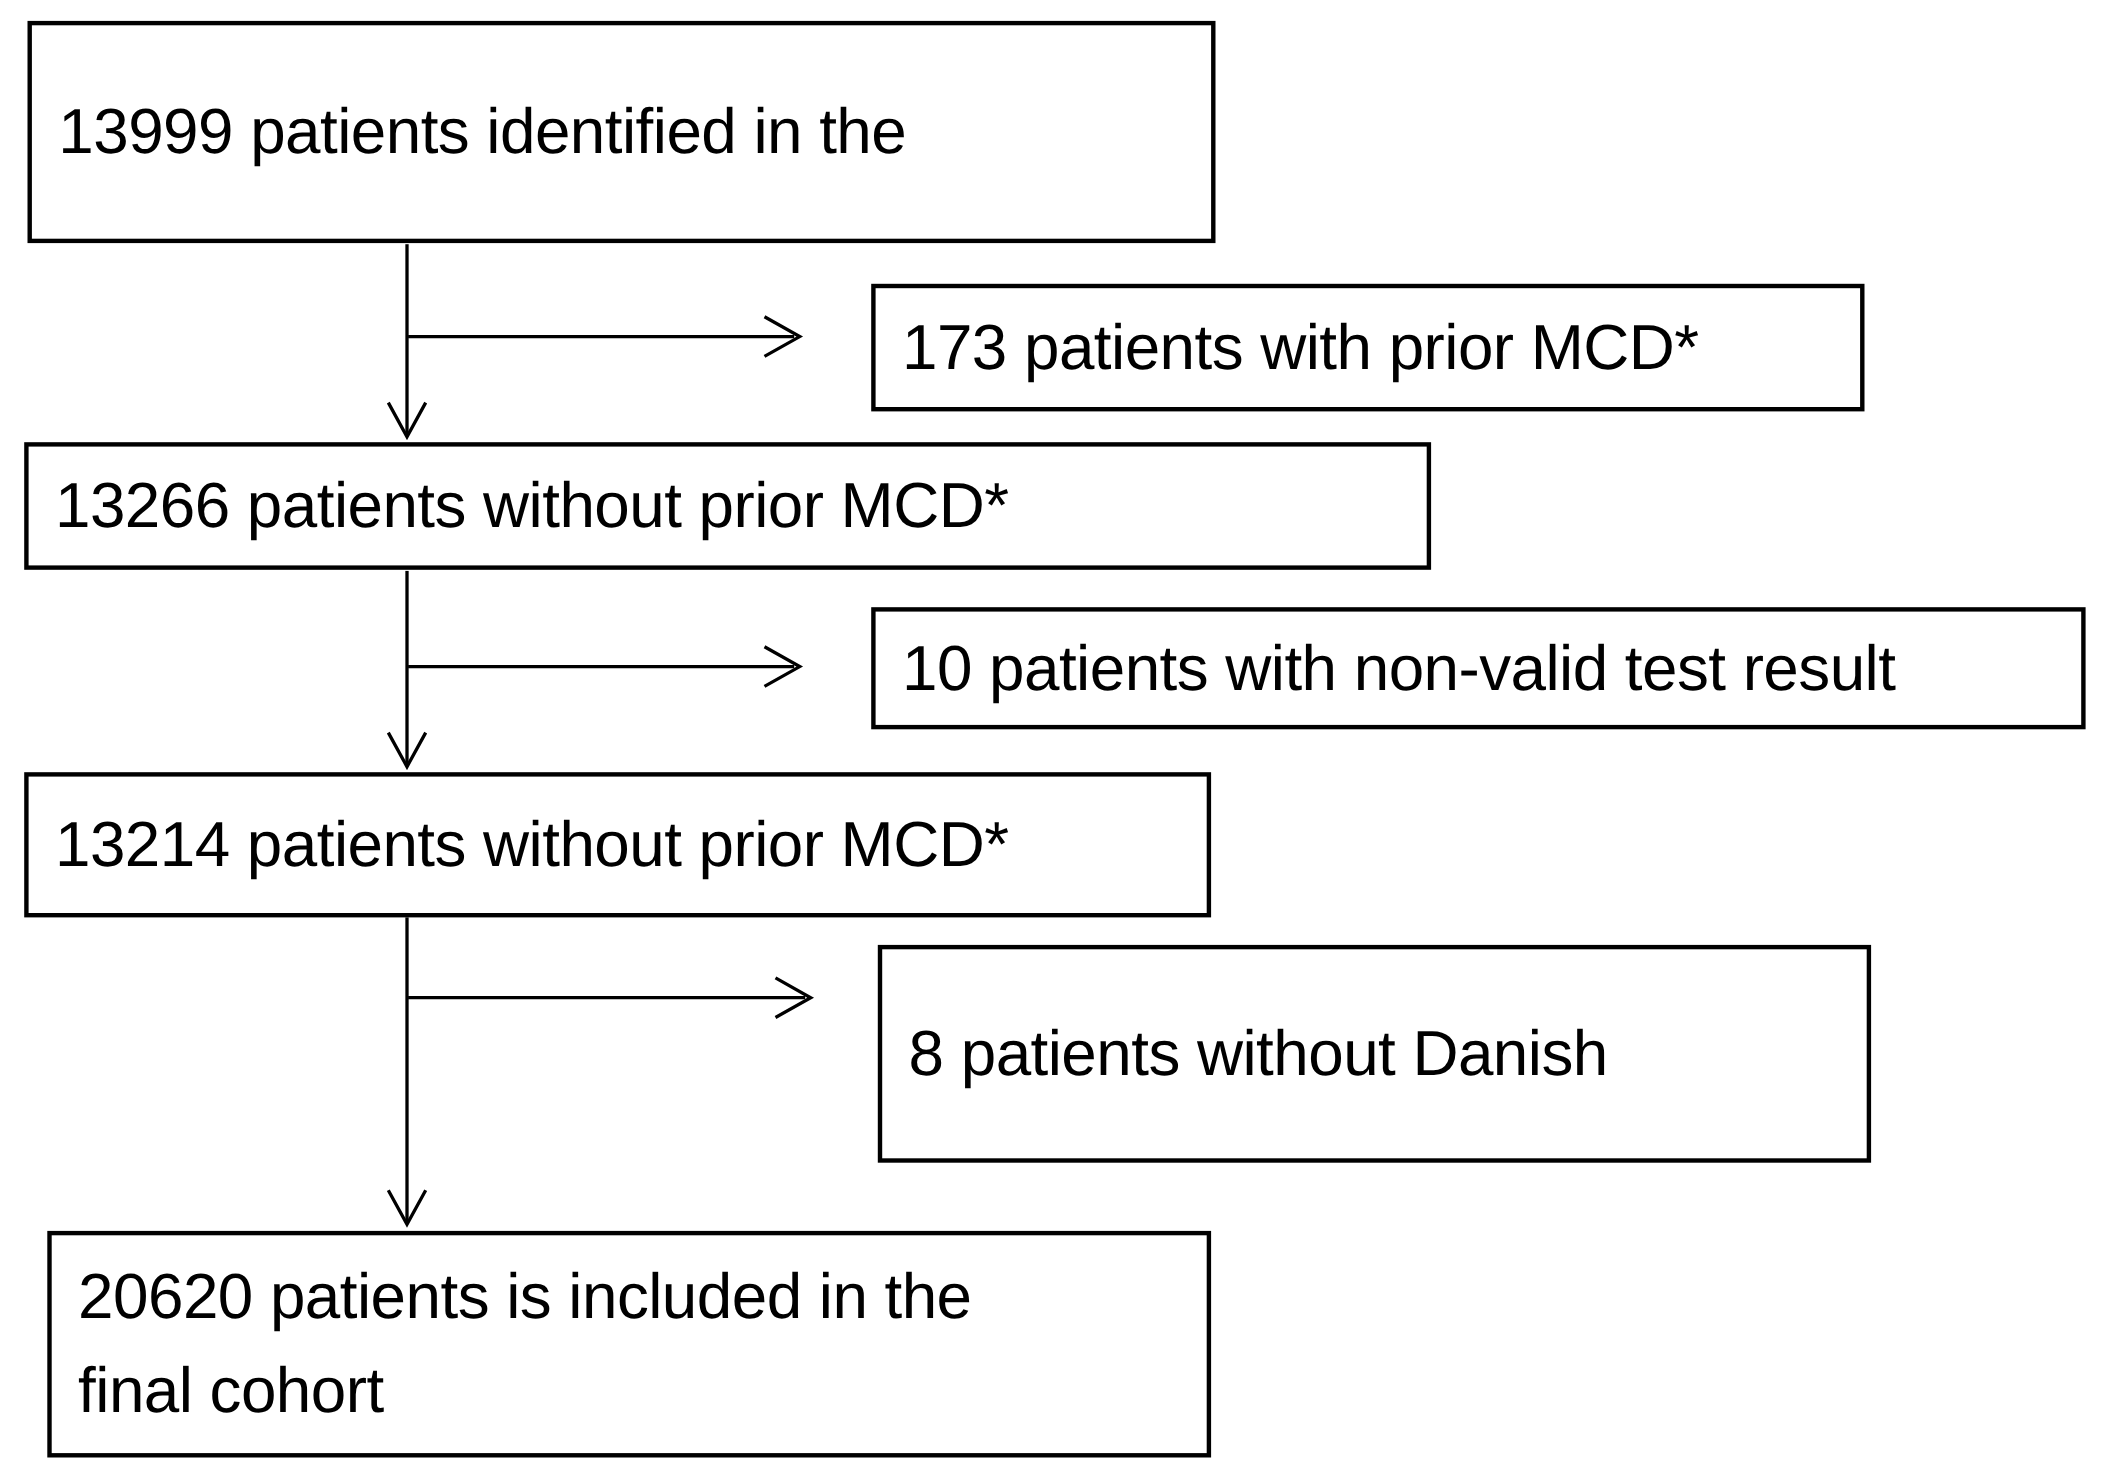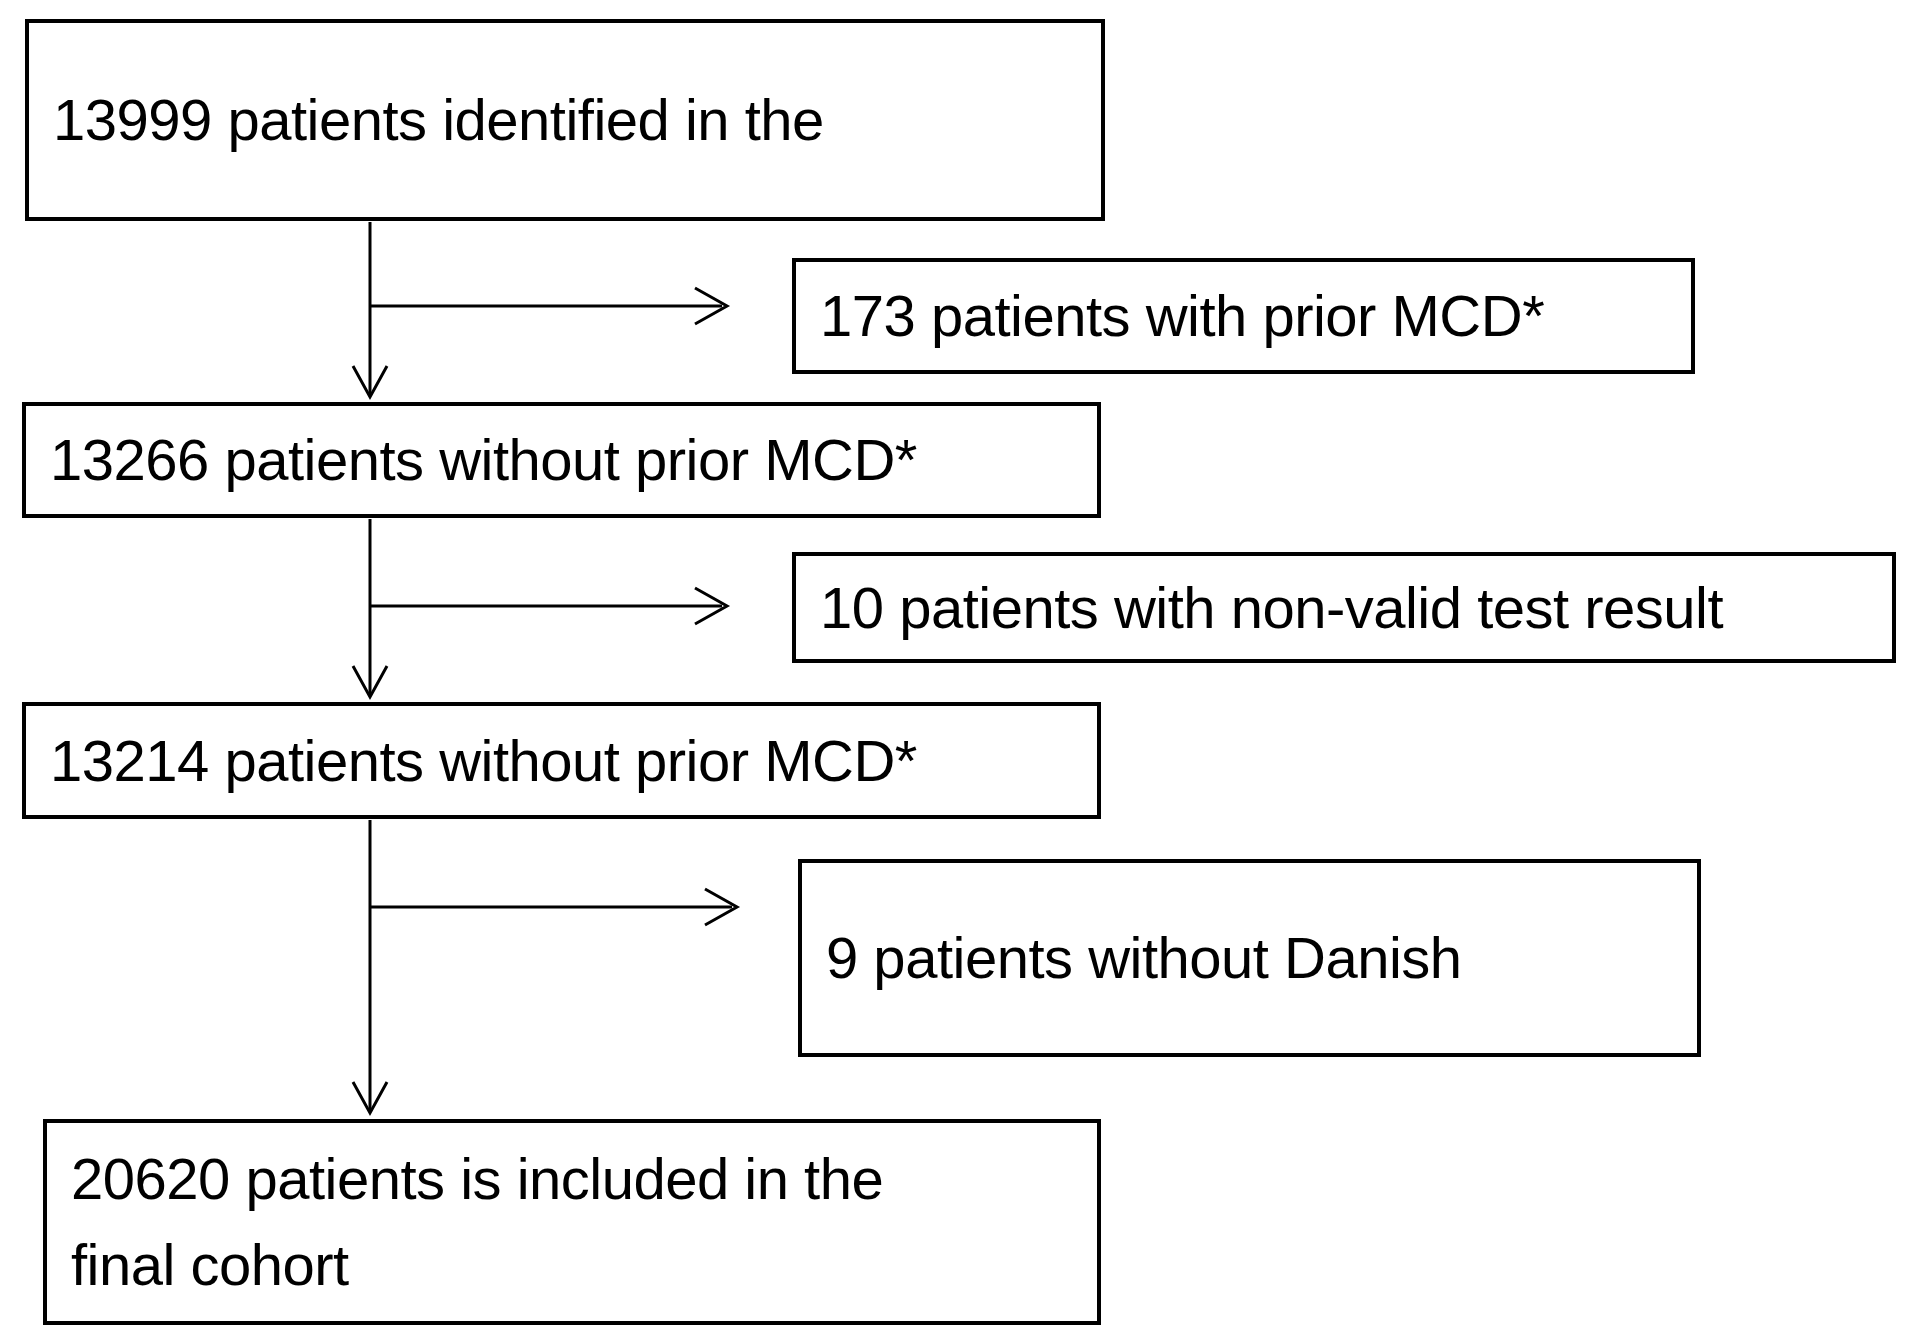--- a/index.html
+++ b/index.html
@@ -86,38 +86,38 @@
     <g>
       <path d="M 371 907 L 732 907"></path>
       <path d="M 705 889 L 737 907 L 705 925"></path>
     </g>
   </svg>
 
   <div class="box" style="left:25px; top:19px; width:1080px; height:202px;">
     <span class="tline">13999 patients identified in the</span>
   </div>
 
-  <div class="box" style="left:22px; top:402px; width:1079px; height:116px;">
+  <div class="box" style="left:22px; top:402px; width:1279px; height:116px;">
     <span class="tline">13266 patients without prior MCD*</span>
   </div>
 
-  <div class="box" style="left:22px; top:702px; width:1079px; height:117px;">
+  <div class="box" style="left:22px; top:702px; width:1079px; height:132px;">
     <span class="tline">13214 patients without prior MCD*</span>
   </div>
 
   <div class="box" style="left:43px; top:1119px; width:1058px; height:206px;">
     <span class="tline">20620 patients is included in the</span>
     <span class="tline">final cohort</span>
   </div>
 
   <div class="box" style="left:792px; top:258px; width:903px; height:116px;">
     <span class="tline">173 patients with prior MCD*</span>
   </div>
 
   <div class="box" style="left:792px; top:552px; width:1104px; height:111px;">
     <span class="tline">10 patients with non-valid test result</span>
   </div>
 
   <div class="box" style="left:798px; top:859px; width:903px; height:198px;">
-    <span class="tline">9 patients without Danish</span>
+    <span class="tline">8 patients without Danish</span>
   </div>
 
 </div>
 
 </body></html>

